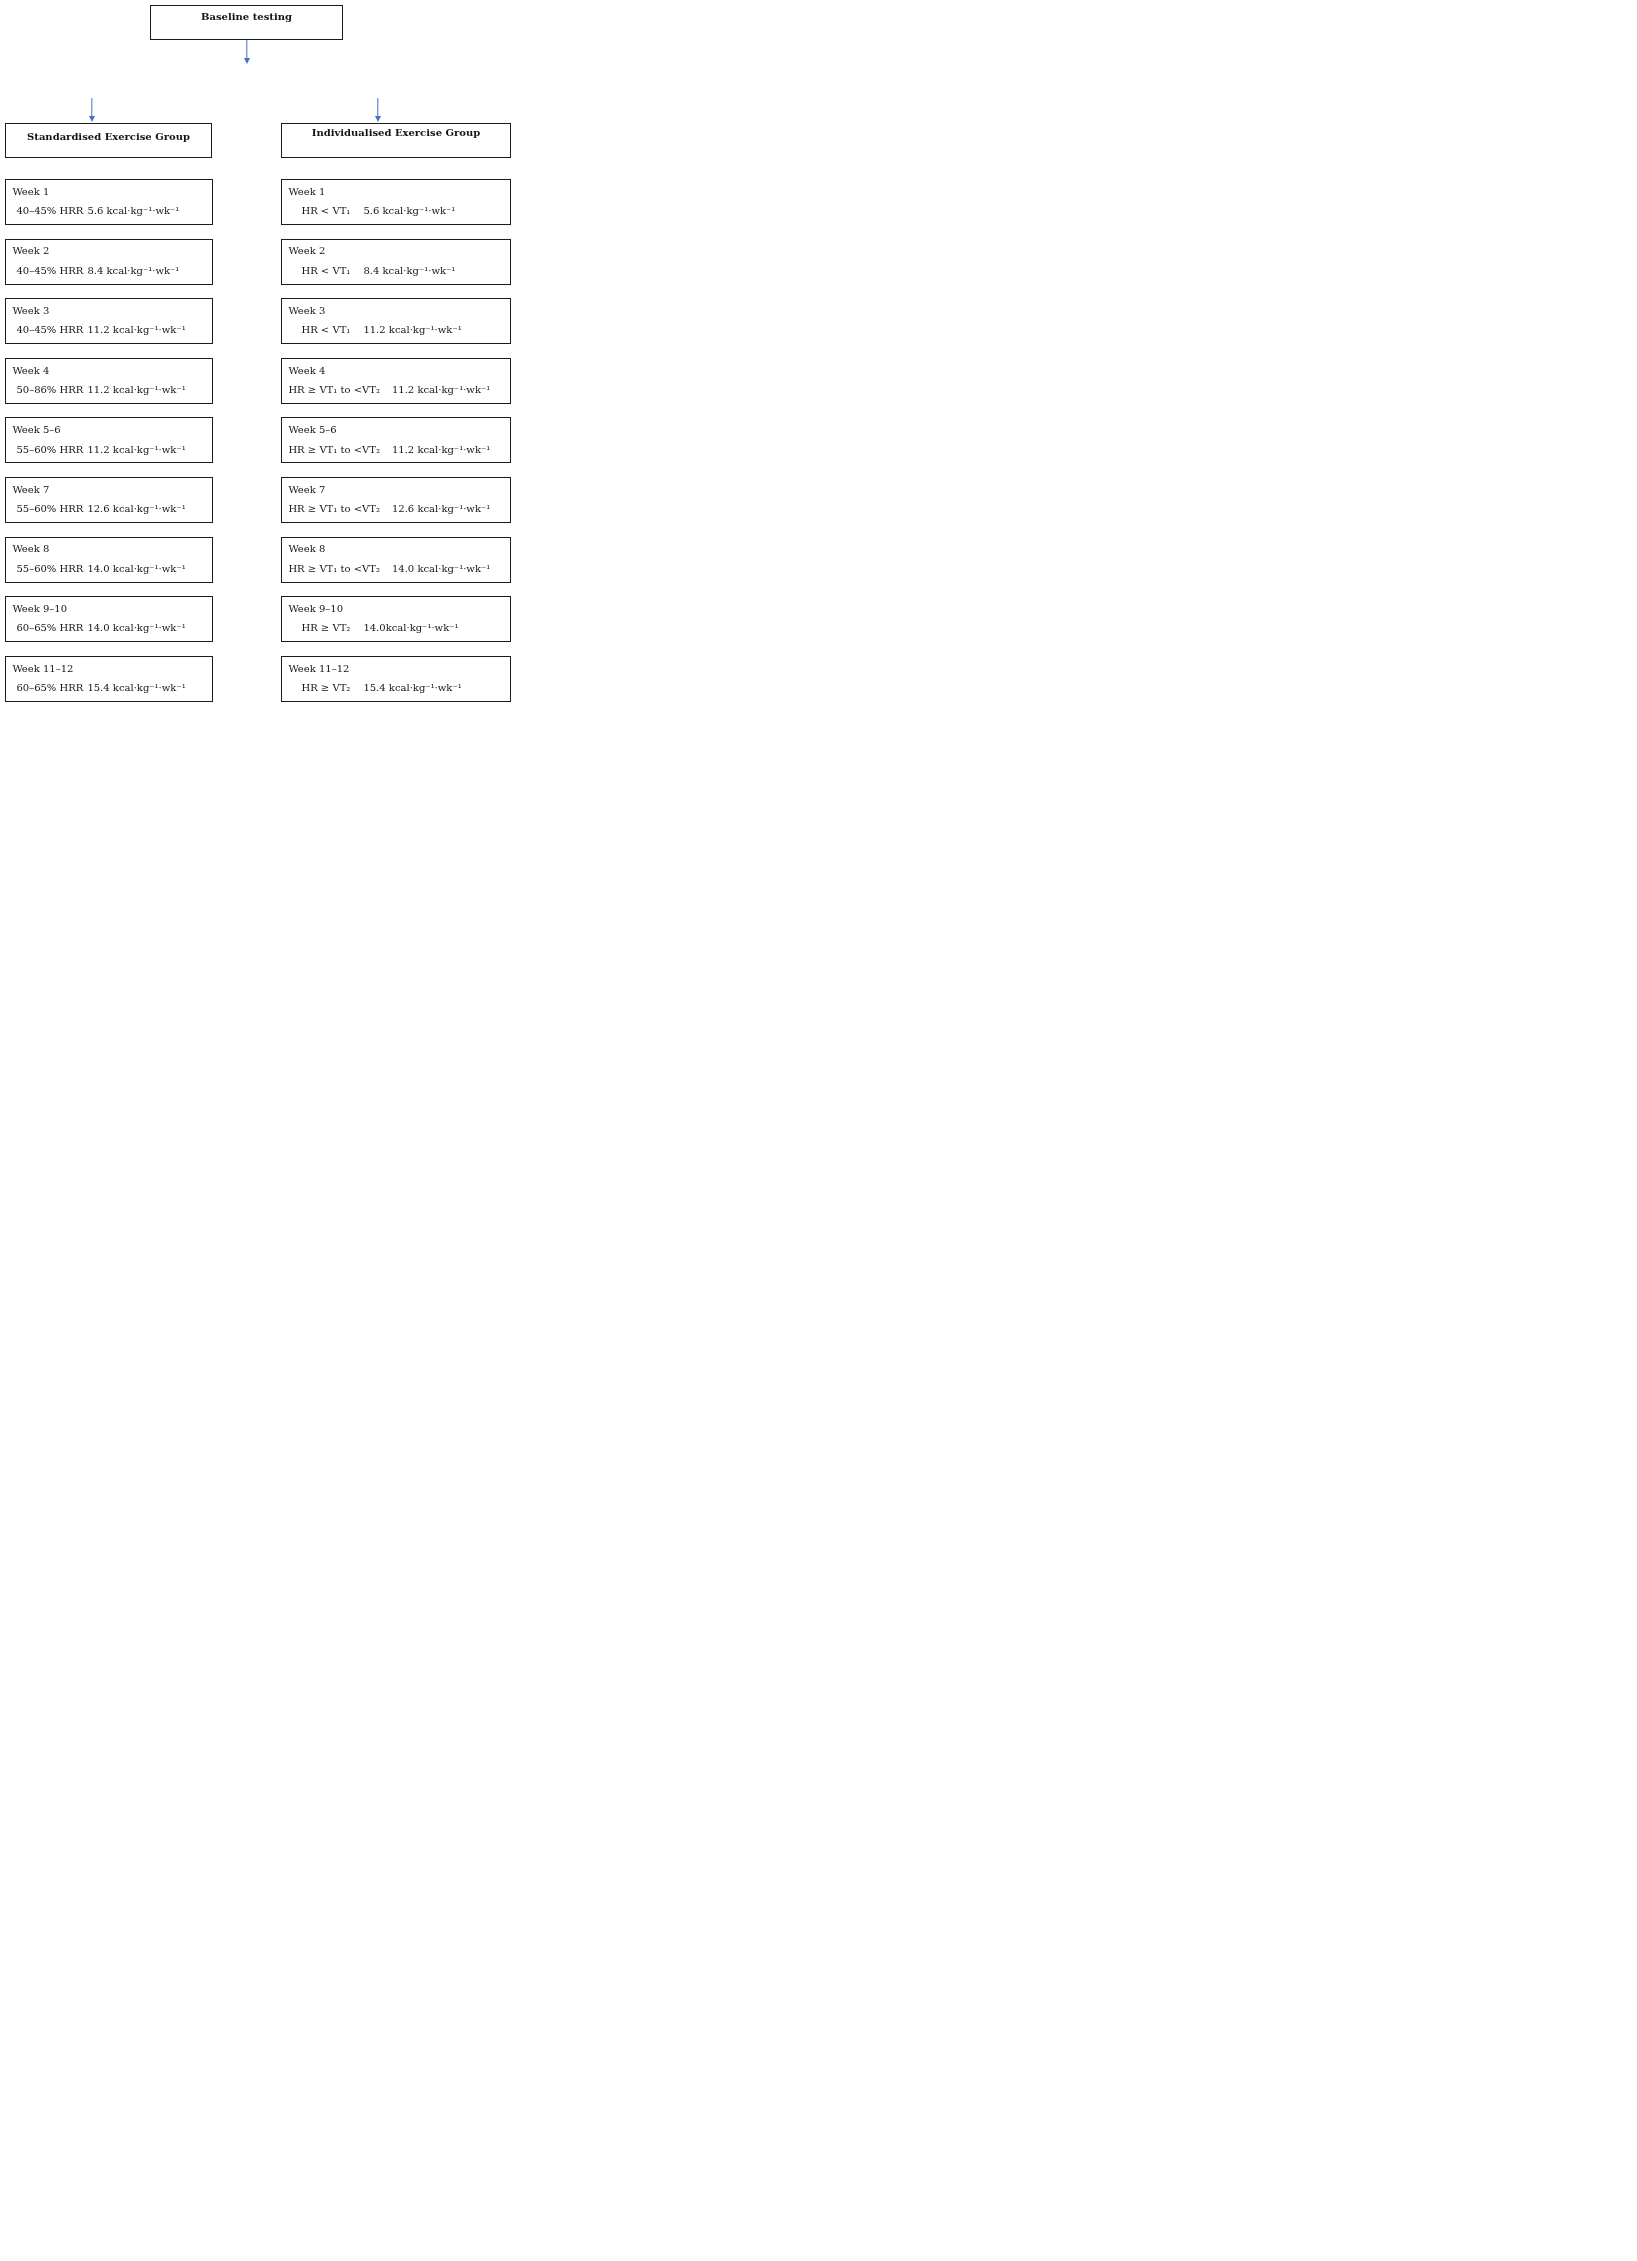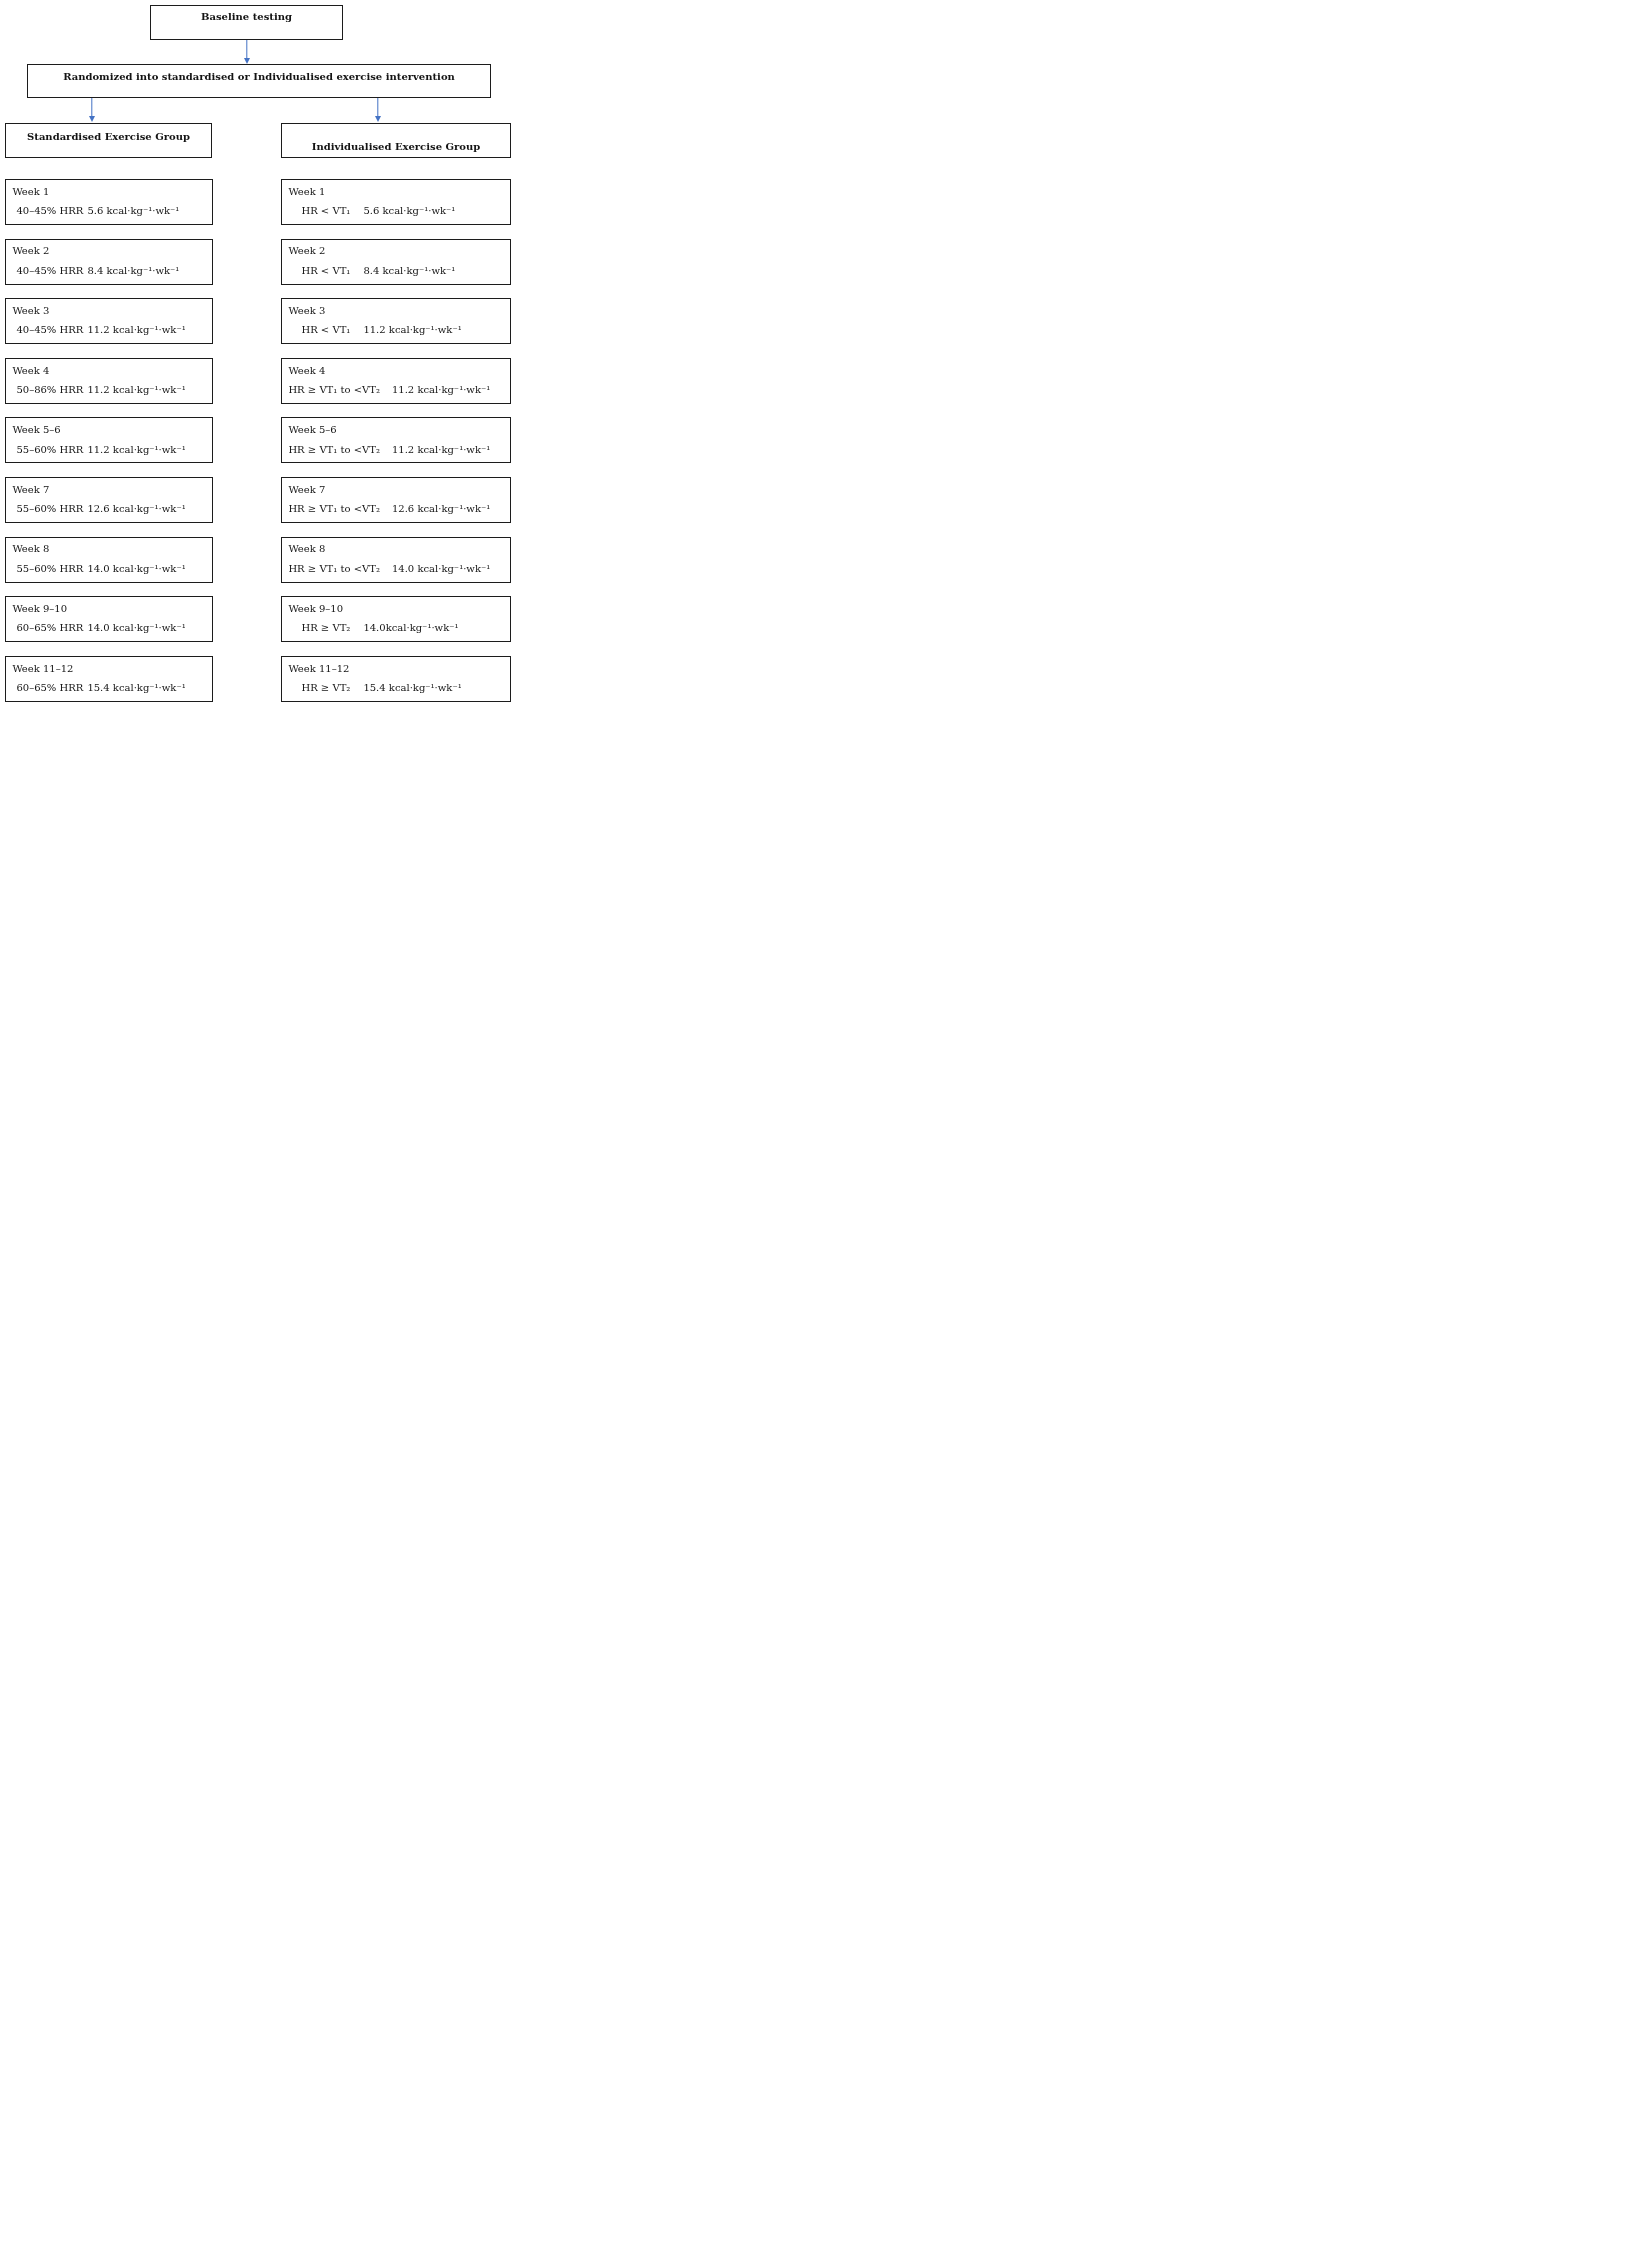--- a/index.html
+++ b/index.html
@@ -28,21 +28,21 @@
   }
   .title-box{
     text-align:center;
     font-weight:bold;
     font-size:10px;
     padding-top:5.9px;
   }
   .baseline-box{left:150px;top:4.5px;width:193px;height:35px;}
   .randomized-box{left:27px;top:64px;width:464px;height:34px;}
   .header-left{left:5px;top:123px;width:207px;height:35px;padding-top:7.3px;}
-  .header-right{left:281px;top:123px;width:230px;height:35px;padding-top:17px;}
+  .header-right{left:281px;top:123px;width:230px;height:35px;padding-top:3px;}
 
   .col{
     position:absolute;
     top:179px;
     display:flex;
     flex-direction:column;
     gap:13.6px;
   }
   .col-left{left:5px;width:208px;}
   .col-right{left:281px;width:230px;}
@@ -90,23 +90,20 @@
 
   <div class="box title-box baseline-box">
     <span>Baseline testing</span>
   </div>
 
   <div class="arrow arrow-1">
     <span class="shaft"></span>
     <span class="head"></span>
   </div>
 
-  <div class="box title-box randomized-box">
-    <span>Randomized into standardised or Individualised exercise intervention</span>
-  </div>
 
   <div class="arrow arrow-2">
     <span class="shaft"></span>
     <span class="head"></span>
   </div>
 
   <div class="arrow arrow-3">
     <span class="shaft"></span>
     <span class="head"></span>
   </div>

